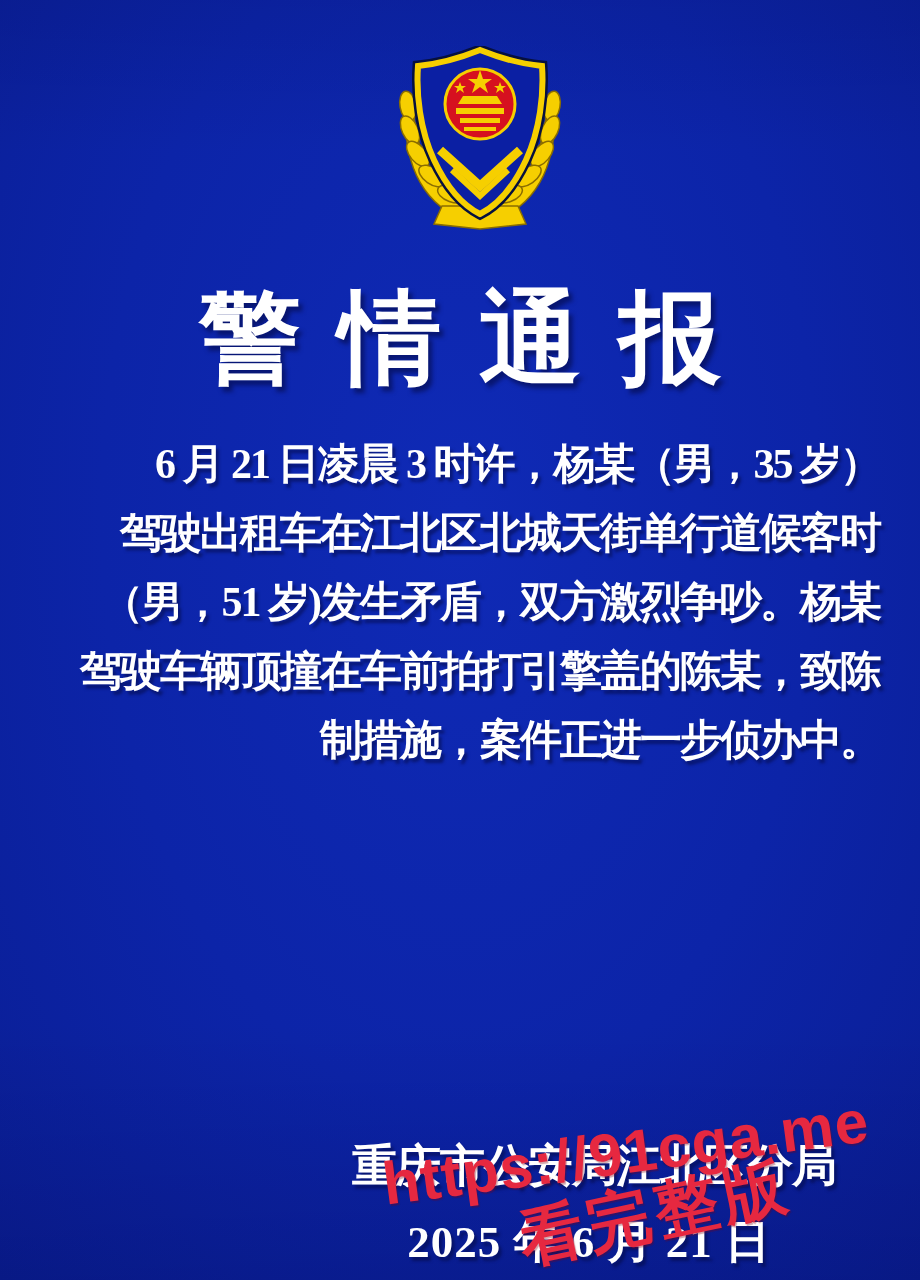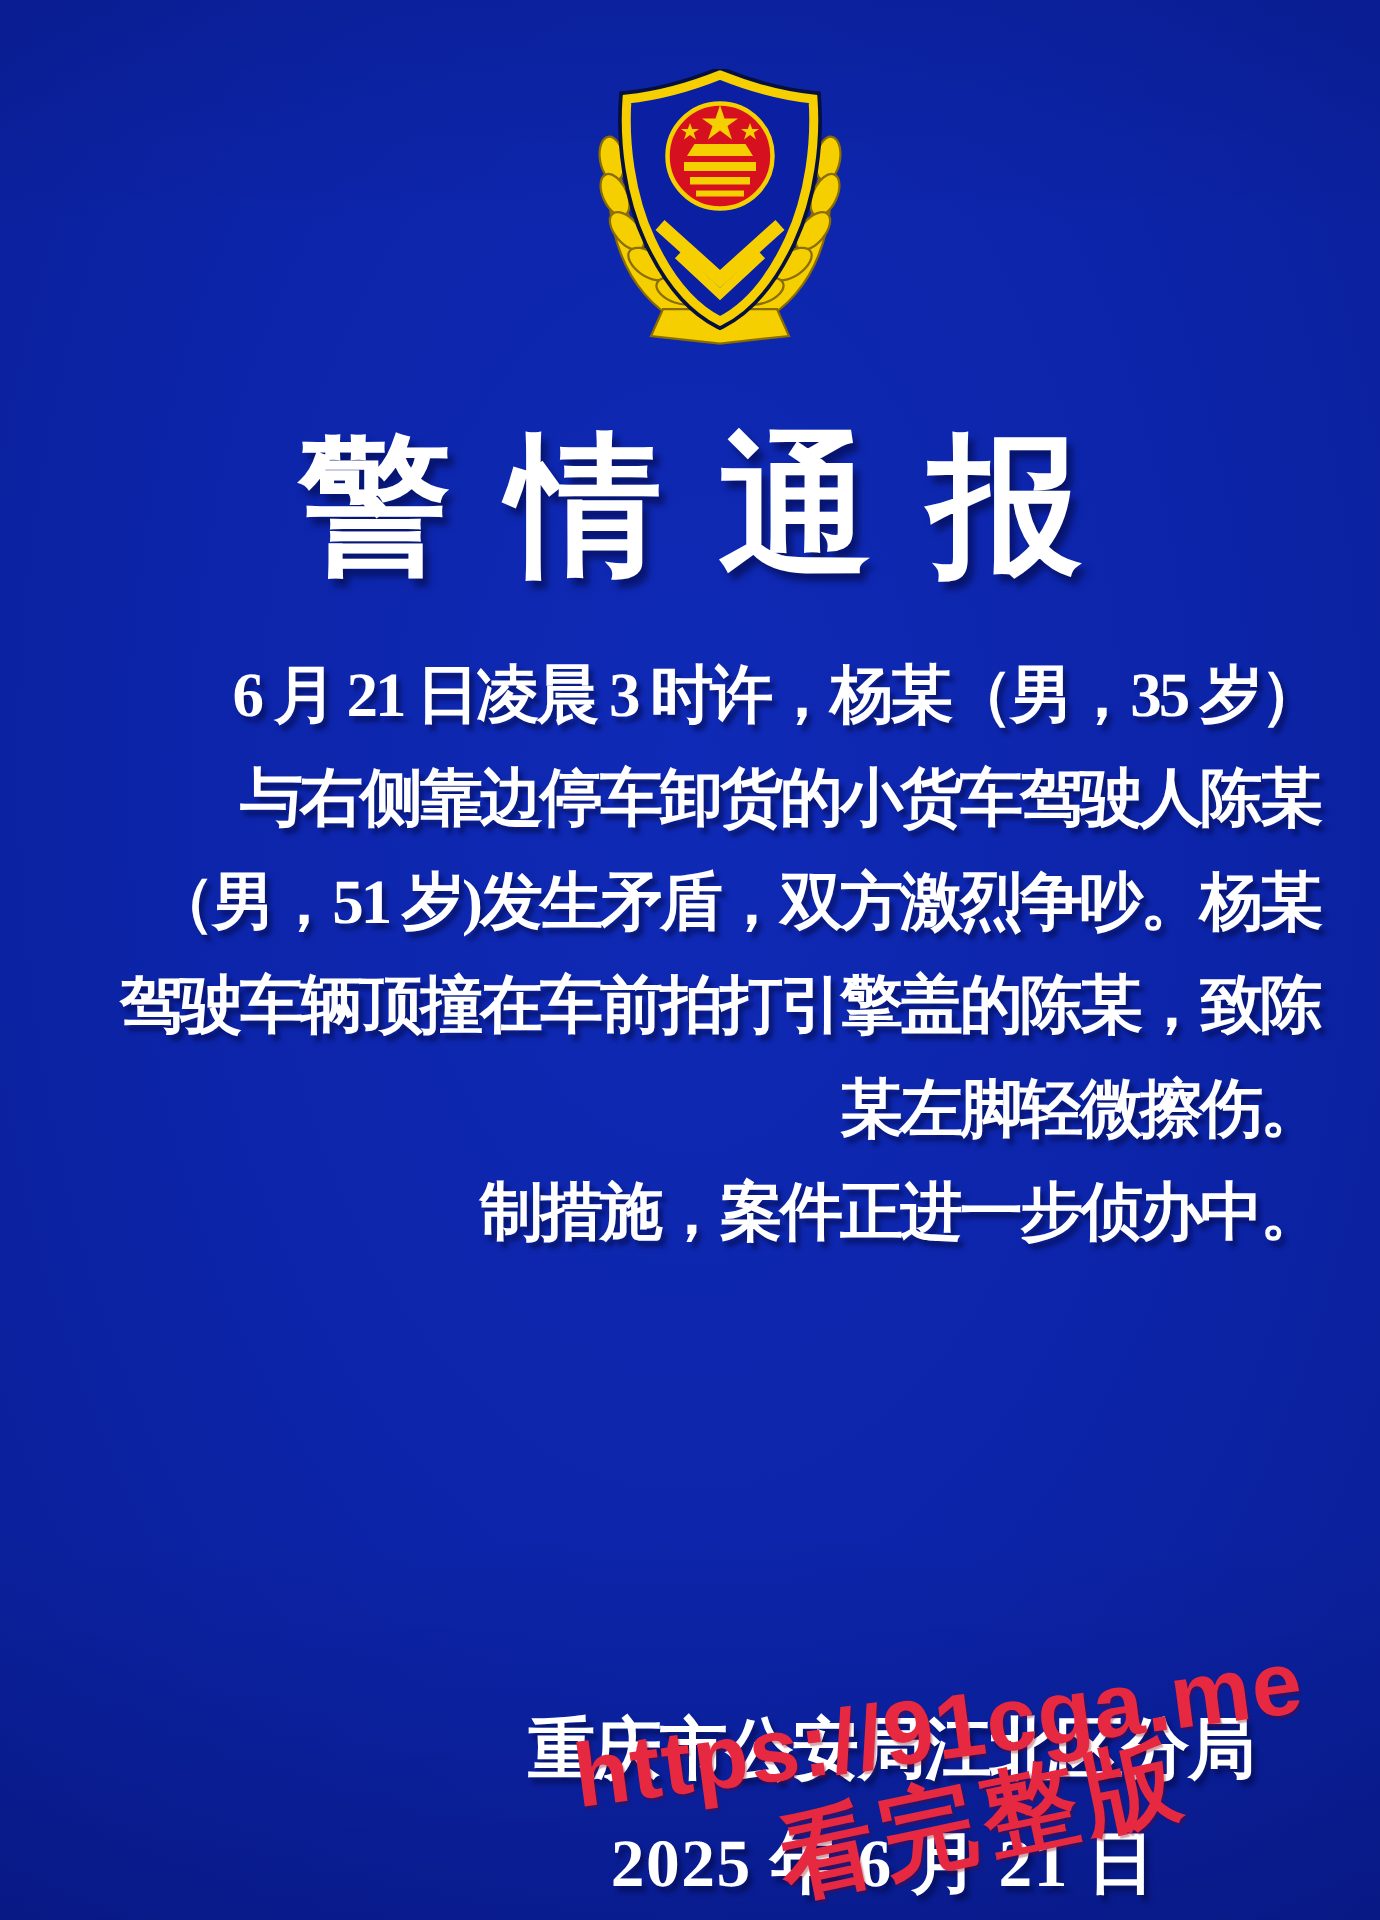--- a/index.html
+++ b/index.html
@@ -117,24 +117,23 @@
       <rect x="62" y="62" width="48" height="6" fill="#f6cf00"></rect>
       <rect x="66" y="72" width="40" height="5" fill="#f6cf00"></rect>
       <rect x="70" y="81" width="32" height="4" fill="#f6cf00"></rect>
     </g>
   </svg>
 
   <div class="title">警情通报</div>
 
   <div class="body-text">
     <div class="body-line indent">6 月 21 日凌晨 3 时许，杨某（男，35 岁）</div>
-    <div class="body-line">与右侧靠边停车卸货的小货车驾驶人陈某</div>
+    <div class="body-line">驾驶出租车在江北区北城天街单行道候客时</div>
     <div class="body-line">（男，51 岁)发生矛盾，双方激烈争吵。杨某</div>
     <div class="body-line">驾驶车辆顶撞在车前拍打引擎盖的陈某，致陈</div>
-    <div class="body-line">某左脚轻微擦伤。</div>
     <div class="body-line">制措施，案件正进一步侦办中。</div>
   </div>
 
   <div class="footer">
     <div class="agency">重庆市公安局江北区分局</div>
     <div class="date">2025 年 6 月 21 日</div>
   </div>
 
   <div class="wm wm-url">https://91cga.me</div>
   <div class="wm wm-caption">看完整版</div>

